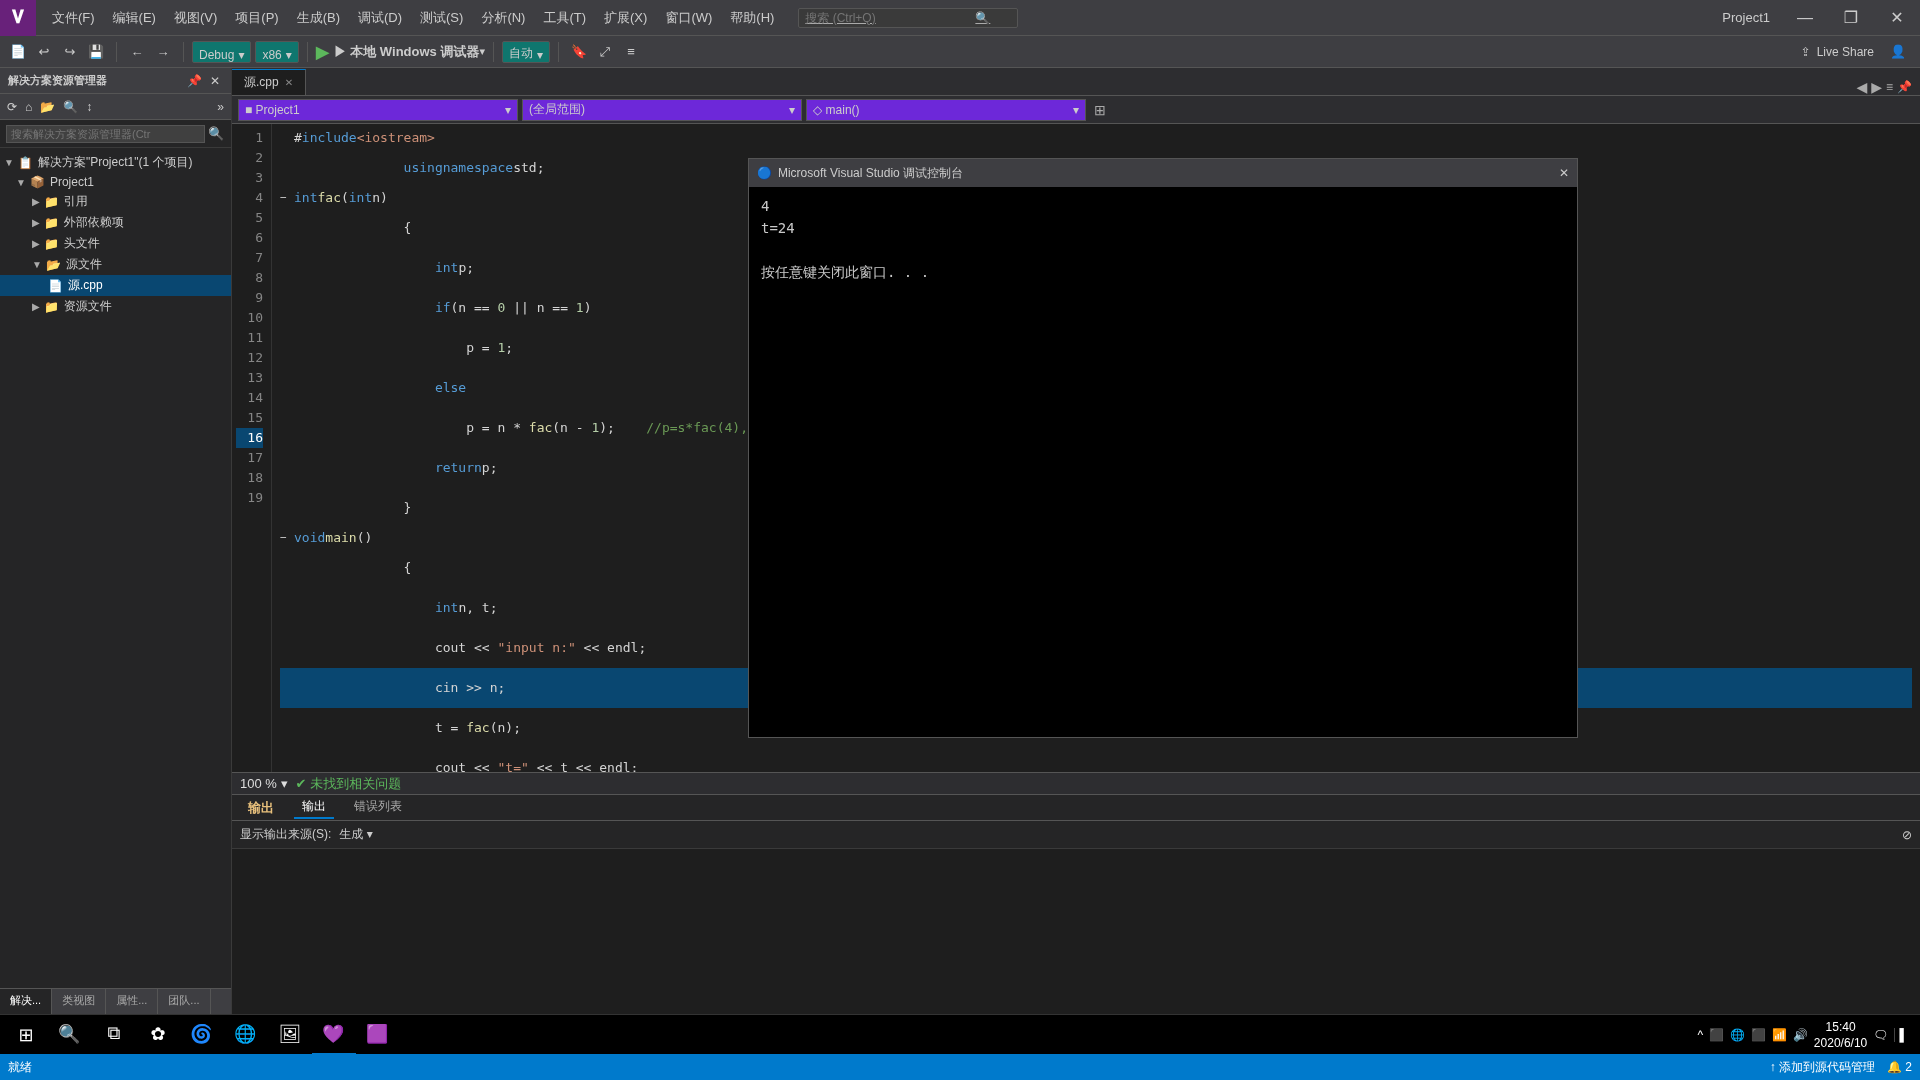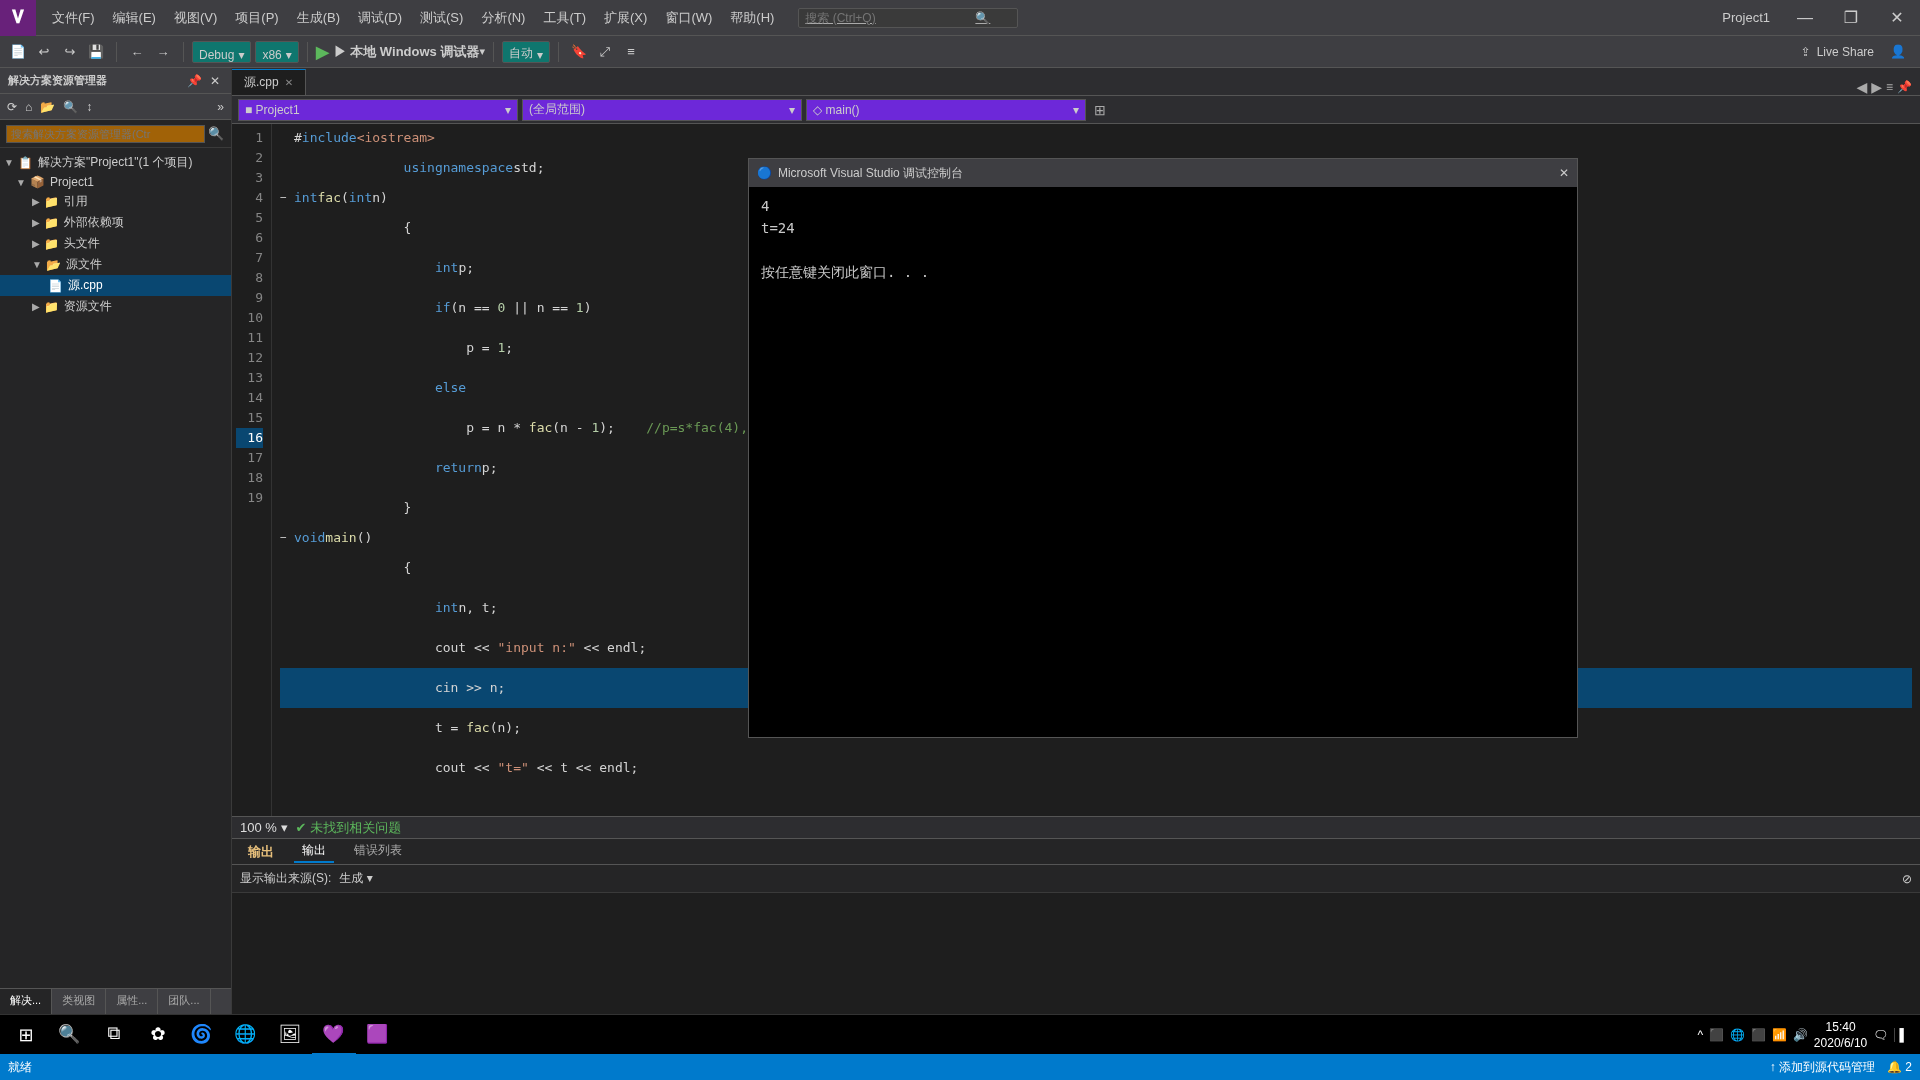--- a/index.html
+++ b/index.html
@@ -140,21 +140,21 @@
       border-bottom: 1px solid #555;
     }
     #sidebar-toolbar span { font-size: 12px; cursor: pointer; padding: 2px 3px; color: #ccc; }
     #sidebar-search {
       height: 28px;
       padding: 4px 6px;
       border-bottom: 1px solid #3a3a3a;
       display: flex; align-items: center; gap: 4px;
     }
     #sidebar-search input {
-      background: #a16207; border: 1px solid #555; color: #ccc;
+      background: #404040; border: 1px solid #555; color: #ccc;
       font-size: 11px; padding: 2px 4px; flex: 1; outline: none;
     }
     #solution-tree {
       flex: 1;
       overflow-y: auto;
       padding: 4px 0;
       font-size: 12px;
     }
     .tree-item {
       display: flex; align-items: center;
@@ -259,21 +259,21 @@
     .code-line { display: flex; align-items: center; min-height: 20px; white-space: pre; }
     .code-line.highlight { background: #094771; }
     .kw { color: #569cd6; }
     .str { color: #ce9178; }
     .num { color: #b5cea8; }
     .cmt { color: #6a9955; }
     .fn { color: #dcdcaa; }
     .op { color: #d4d4d4; }
     .fold { color: #c8c8c8; font-size: 11px; cursor: pointer; }
     #output-panel {
-      height: 176px;
+      height: 220px;
       background: #1e1e1e;
       display: flex;
       flex-direction: column;
       border-top: 1px solid #555;
     }
     #output-panel-header {
       height: 26px;
       background: #252526;
       display: flex;
       align-items: center;

